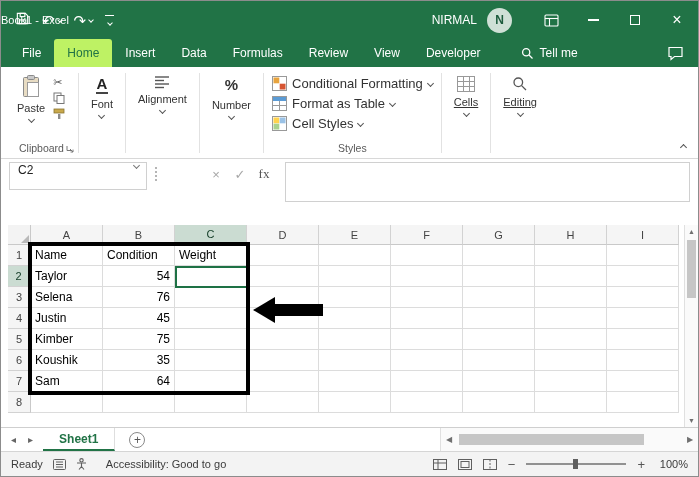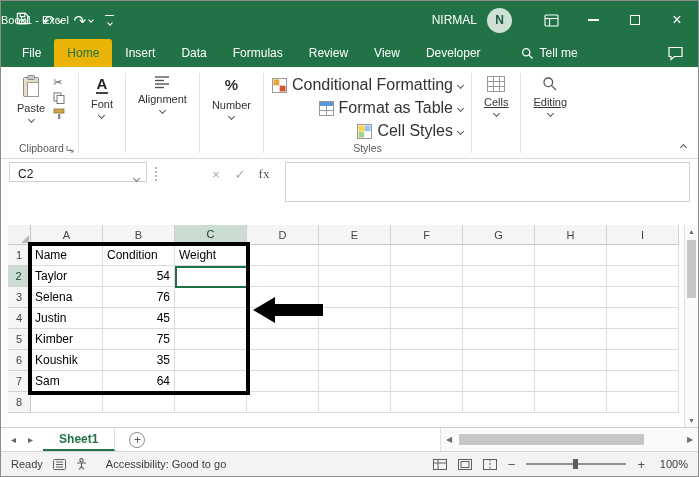--- a/index.html
+++ b/index.html
@@ -20,45 +20,45 @@
   .user-name { font-size:12px; margin-right:10px; }
   .avatar { width:25px; height:25px; border-radius:50%; background:#cfe0d6; color:#1d5b3c; font-size:12px; font-weight:bold; display:flex; align-items:center; justify-content:center; margin-right:18px; }
   .winbtn { width:42px; height:100%; display:flex; align-items:center; justify-content:center; }
   .min-bar { width:11px; height:1.5px; background:#fff; }
   .max-box { width:10px; height:10px; border:1.2px solid #fff; }
   .close-x { font-size:16px; color:#fff; line-height:1; }
 
   
   .tabstrip { flex:0 0 28px; background:#217346; display:flex; align-items:stretch; padding-left:8px; }
   .rtab { display:flex; align-items:center; padding:0 13px; color:#fff; font-size:12px; cursor:default; }
-  .rtab.active { background:#eab308; color:#217346; border-radius:3px 3px 0 0; }
+  .rtab.active { background:#bef264; color:#217346; border-radius:3px 3px 0 0; }
   .tellme { display:flex; align-items:center; gap:6px; padding:0 13px; color:#fff; font-size:12px; margin-left:14px; }
   .comment-wrap { margin-left:auto; display:flex; align-items:center; padding-right:14px; }
 
   
   .ribbon { flex:0 0 92px; background:#fff; border-bottom:1px solid #d8d8d8; display:flex; align-items:stretch; padding:3px 2px 0 6px; position:relative; }
   .rgroup { display:flex; flex-direction:column; position:relative; padding:0 4px; }
   .grp-body { flex:1; display:flex; align-items:flex-start; }
   .grp-label { height:16px; font-size:10.5px; color:#5a5a5a; text-align:center; position:relative; padding:0 8px; }
   .launcher { position:absolute; right:-2px; bottom:3px; }
   .vsep { width:1px; background:#e2e2e2; margin:3px 2px 5px 2px; }
   .bigbtn { display:flex; flex-direction:column; align-items:center; gap:3px; padding:5px 6px 0 6px; font-size:11px; color:#333; }
   .bigbtn .lbl { margin-top:1px; }
   .smallcol { display:flex; flex-direction:column; gap:4px; padding-top:6px; margin-left:2px; }
   .sbtn { font-size:11px; color:#555; line-height:12px; display:flex; align-items:center; }
   .font-ic { font-weight:bold; font-size:15px; color:#222; border-bottom:2.5px solid #444; line-height:17px; padding:0 1px; }
   .pct-ic { font-weight:bold; font-size:15px; color:#333; line-height:20px; }
   .styles-col { display:flex; flex-direction:column; justify-content:flex-start; gap:3px; padding-top:5px; }
-  .style-row { display:flex; align-items:center; gap:5px; font-size:16px; color:#333; padding:1px 2px;justify-content:flex-end; }
+  .style-row { display:flex; align-items:center; gap:5px; font-size:13px; color:#333; padding:1px 2px; }
   .cells-group .bigbtn, .editing-group .bigbtn { padding-top:6px;text-decoration:underline; }
   .ribbon-collapse { position:absolute; right:12px; bottom:8px; }
 
   
   .fbar { flex:0 0 66px; display:flex; align-items:flex-start; padding:3px 8px 0 8px; background:#fff; }
-  .namebox { width:138px; height:20px; border:1px solid #d0d0d0; display:flex; align-items:flex-end; font-size:12px; color:#222; }
+  .namebox { width:138px; height:28px; border:1px solid #d0d0d0; display:flex; align-items:flex-start; font-size:12px; color:#222; }
   .namebox .val { padding-left:8px; }
   .namebox .chev { margin-left:auto; margin-right:7px; border-color:#777; }
   .vdots { height:14px; border-left:2px dotted #b5b5b5; margin:5px 6px 0 8px; }
   .fbtns { display:flex; align-items:center; gap:2px; margin-left:42px; margin-top:2px; }
   .fbtn { width:22px; height:20px; display:flex; align-items:center; justify-content:center; font-size:13px; color:#a6a6a6; }
   .fbtn.fx { color:#555; font-family:"Liberation Serif", serif; font-size:13px; }
   .finput { flex:1; height:40px; border:1px solid #d0d0d0; margin-left:10px; }
 
   
   .grid-region { flex:0 0 202px; position:relative; background:#fff; overflow:hidden; }

